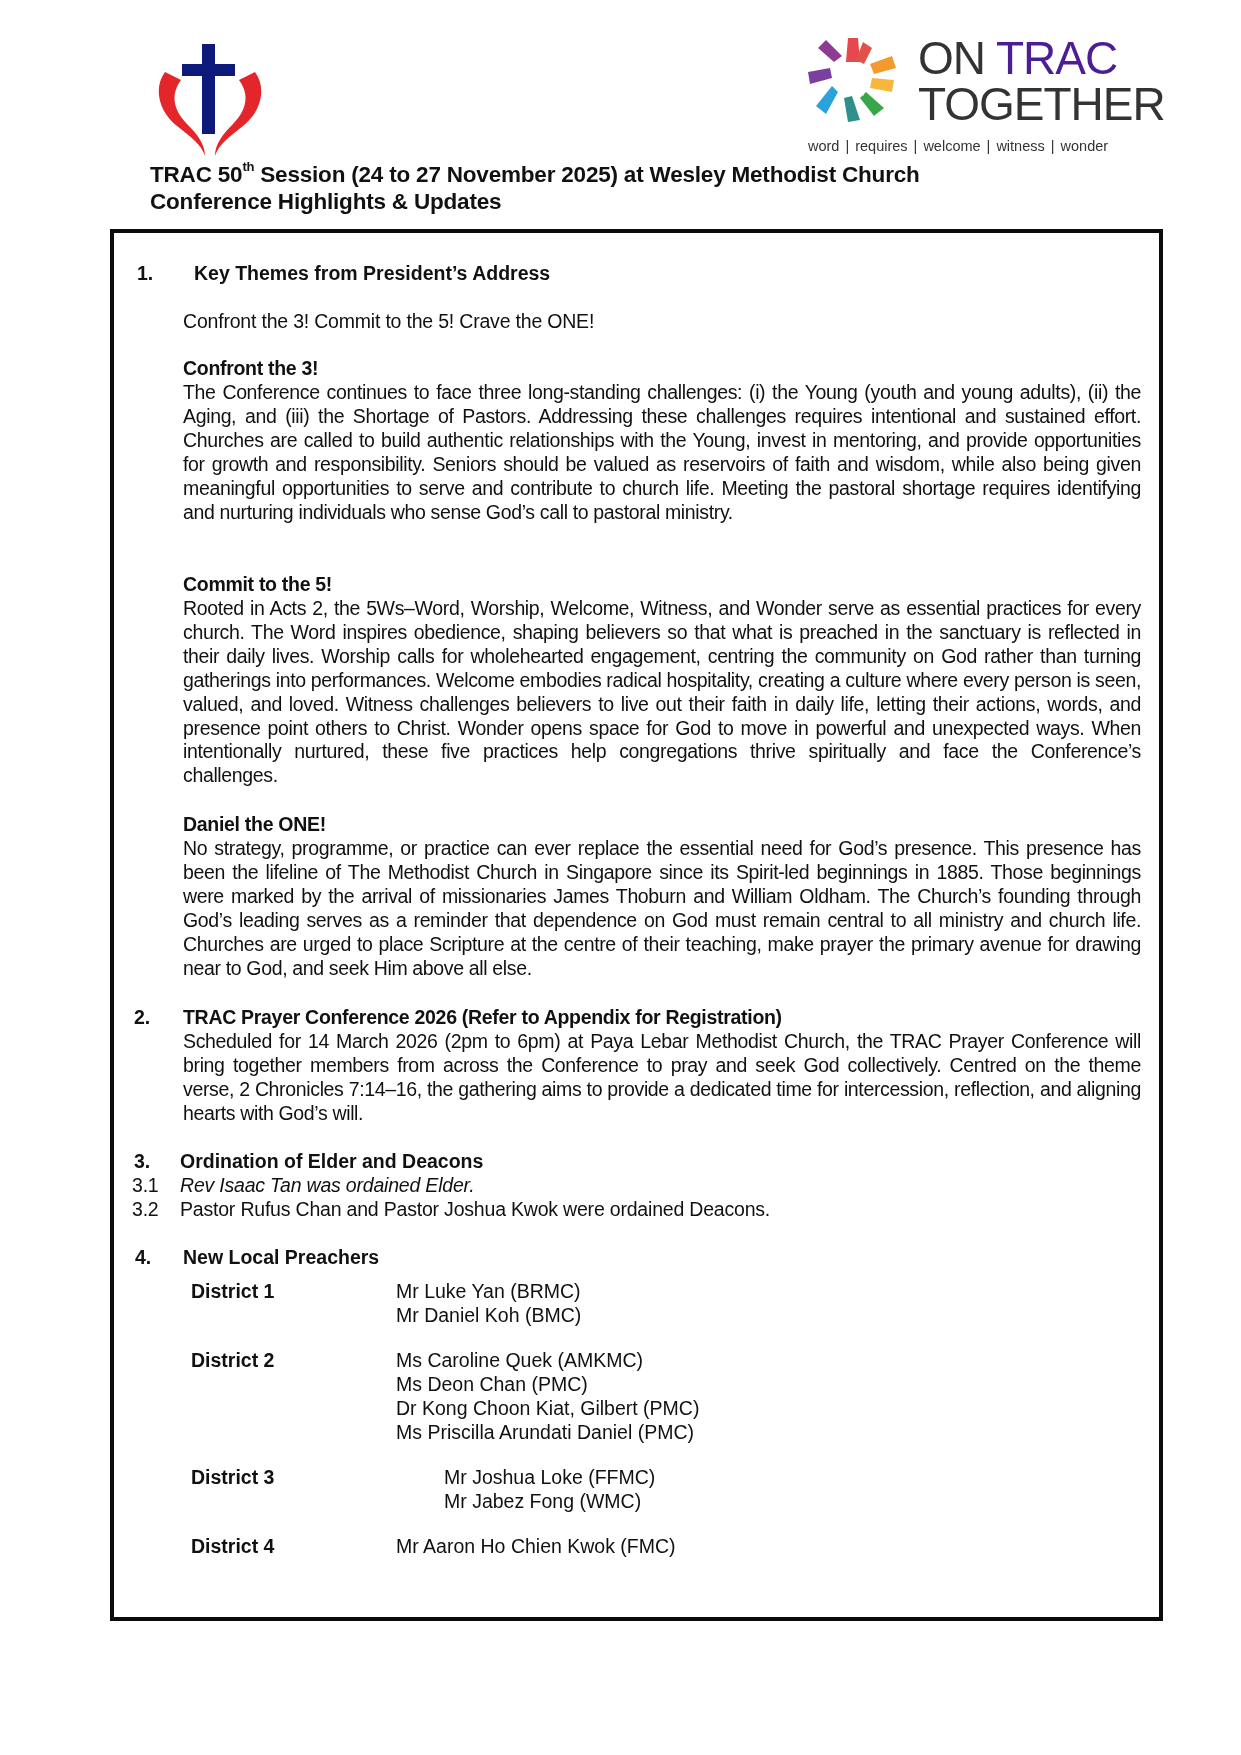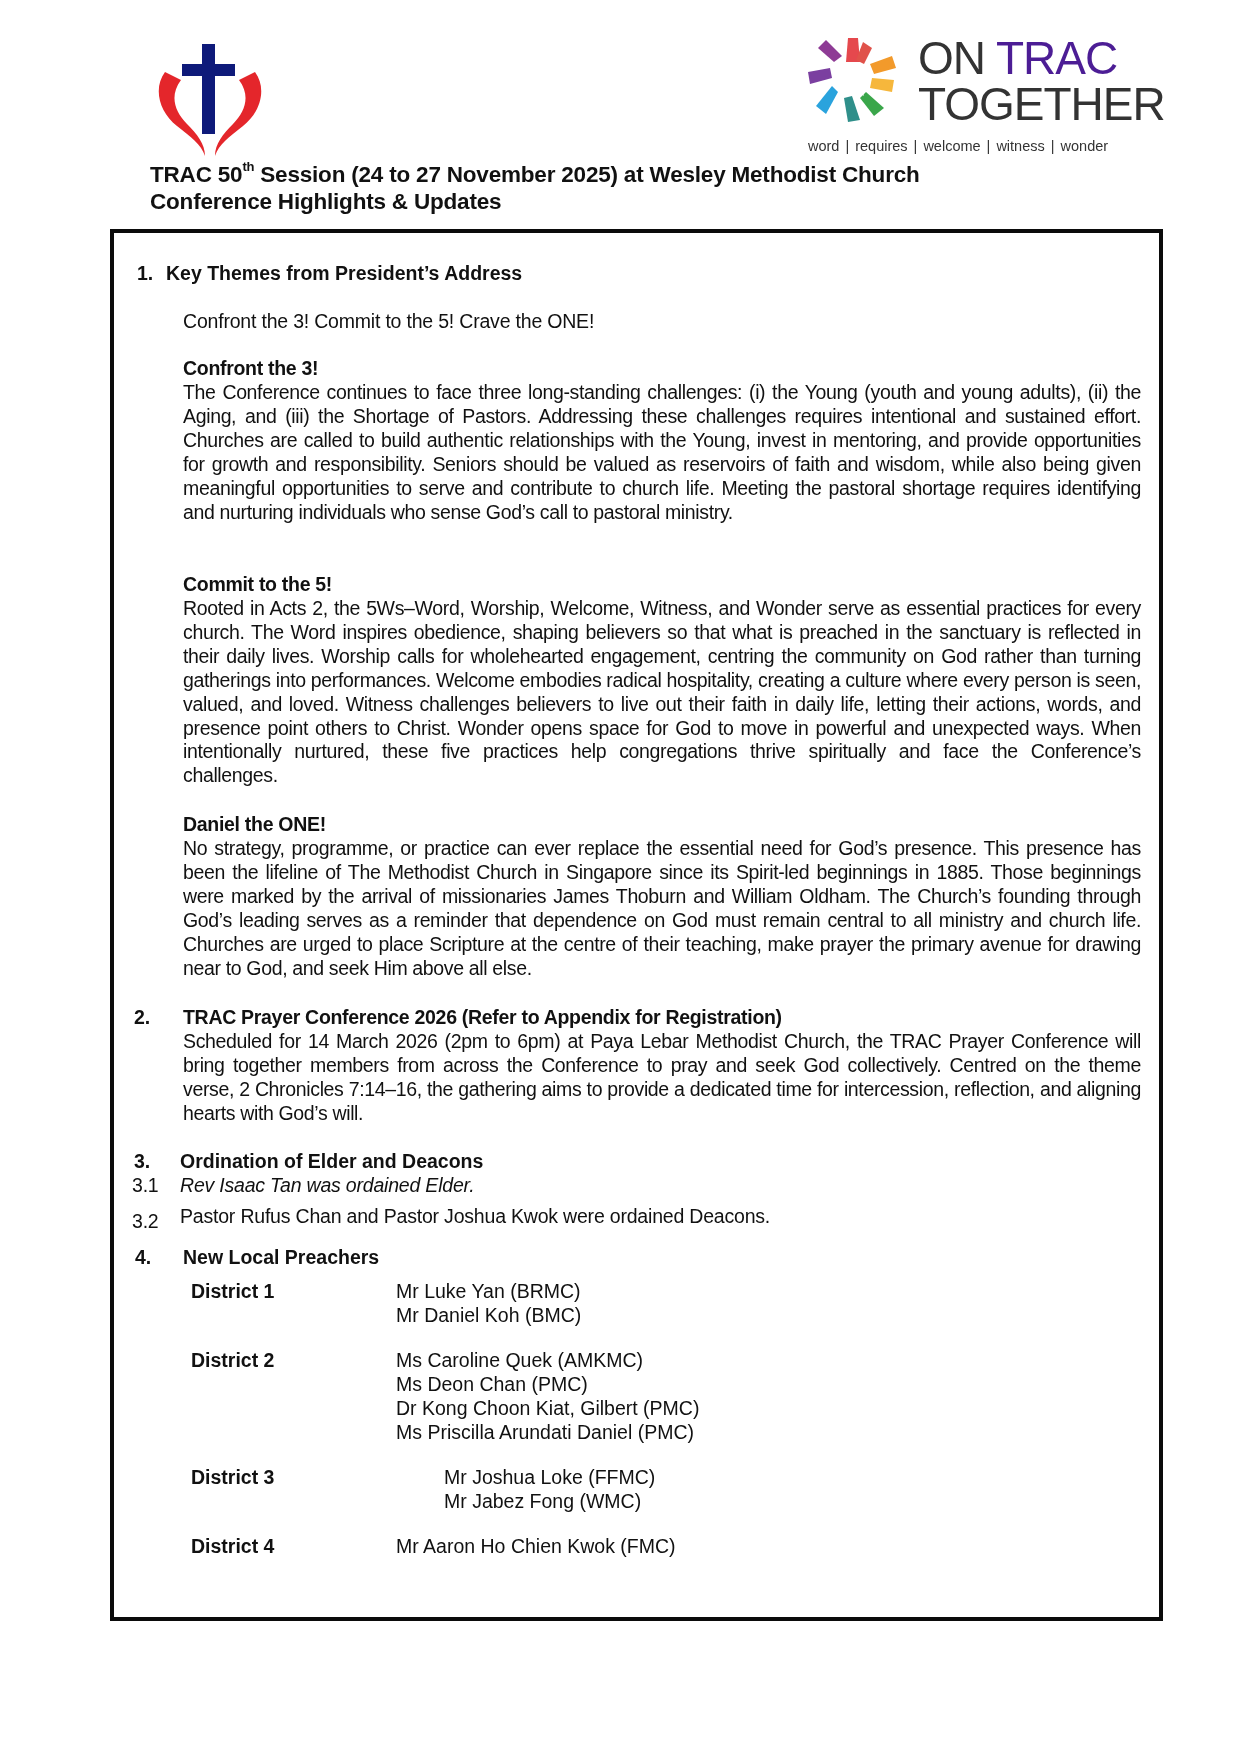--- a/index.html
+++ b/index.html
@@ -72,42 +72,42 @@
 </div>
 
 <div class="doc-title" style="top:161px;">
   <span>TRAC 50</span><sup>th</sup><span> Session (24 to 27 November 2025) at Wesley Methodist Church</span>
 </div>
 <div class="doc-title" style="top:189px;">Conference Highlights &amp; Updates</div>
 
 <div id="content-box" class="abs"></div>
 
 <div class="sec-num" style="left:137px; top:262px;">1.</div>
-<div class="sec-head" style="left:166px; top:262px;">Key Themes from President’s Address</div>
+<div class="sec-head" style="left:194px; top:262px;">Key Themes from President’s Address</div>
 <div class="plain" style="left:183px; top:310px;">Confront the 3!  Commit to the 5!  Crave the ONE!</div>
 
 <div class="sub-head" style="top:357px;">Confront the 3!</div>
 <div class="para" style="top:381px;">The Conference continues to face three long-standing challenges: (i) the Young (youth and young adults), (ii) the Aging, and (iii) the Shortage of Pastors. Addressing these challenges requires intentional and sustained effort. Churches are called to build authentic relationships with the Young, invest in mentoring, and provide opportunities for growth and responsibility. Seniors should be valued as reservoirs of faith and wisdom, while also being given meaningful opportunities to serve and contribute to church life. Meeting the pastoral shortage requires identifying and nurturing individuals who sense God’s call to pastoral ministry.</div>
 
 <div class="sub-head" style="top:573px;">Commit to the 5!</div>
 <div class="para" style="top:597px;">Rooted in Acts 2, the 5Ws–Word, Worship, Welcome, Witness, and Wonder serve as essential practices for every church. The Word inspires obedience, shaping believers so that what is preached in the sanctuary is reflected in their daily lives. Worship calls for wholehearted engagement, centring the community on God rather than turning gatherings into performances. Welcome embodies radical hospitality, creating a culture where every person is seen, valued, and loved. Witness challenges believers to live out their faith in daily life, letting their actions, words, and presence point others to Christ. Wonder opens space for God to move in powerful and unexpected ways. When intentionally nurtured, these five practices help congregations thrive spiritually and face the Conference’s challenges.</div>
 
 <div class="sub-head" style="top:813px;">Daniel the ONE!</div>
 <div class="para" style="top:837px;">No strategy, programme, or practice can ever replace the essential need for God’s presence. This presence has been the lifeline of The Methodist Church in Singapore since its Spirit-led beginnings in 1885. Those beginnings were marked by the arrival of missionaries James Thoburn and William Oldham. The Church’s founding through God’s leading serves as a reminder that dependence on God must remain central to all ministry and church life. Churches are urged to place Scripture at the centre of their teaching, make prayer the primary avenue for drawing near to God, and seek Him above all else.</div>
 
 <div class="sec-num" style="left:134px; top:1006px;">2.</div>
 <div class="sec-head" style="left:183px; top:1006px; letter-spacing:-0.3px;">TRAC Prayer Conference 2026 (Refer to Appendix for Registration)</div>
 <div class="para" style="top:1030px;">Scheduled for 14 March 2026 (2pm to 6pm) at Paya Lebar Methodist Church, the TRAC Prayer Conference will bring together members from across the Conference to pray and seek God collectively. Centred on the theme verse, 2 Chronicles 7:14–16, the gathering aims to provide a dedicated time for intercession, reflection, and aligning hearts with God’s will.</div>
 
 <div class="sec-num" style="left:134px; top:1150px;">3.</div>
 <div class="sec-head" style="left:180px; top:1150px;">Ordination of Elder and Deacons</div>
 <div class="plain" style="left:132px; top:1174px;">3.1</div>
 <div class="plain" style="left:180px; top:1174px;font-style:italic;">Rev Isaac Tan was ordained Elder.</div>
-<div class="plain" style="left:132px; top:1198px;margin-top:12px;">3.2</div>
-<div class="plain" style="left:180px; top:1198px;margin-top:7px;">Pastor Rufus Chan and Pastor Joshua Kwok were ordained Deacons.</div>
+<div class="plain" style="left:132px; top:1198px;">3.2</div>
+<div class="plain" style="left:180px; top:1198px;">Pastor Rufus Chan and Pastor Joshua Kwok were ordained Deacons.</div>
 
 <div class="sec-num" style="left:135px; top:1246px;">4.</div>
 <div class="sec-head" style="left:183px; top:1246px;">New Local Preachers</div>
 
 <div class="district-label" style="top:1280px;">District 1</div>
 <div class="name-list" style="top:1280px;">
   <div>Mr Luke Yan (BRMC)</div>
   <div>Mr Daniel Koh (BMC)</div>
 </div>
 

